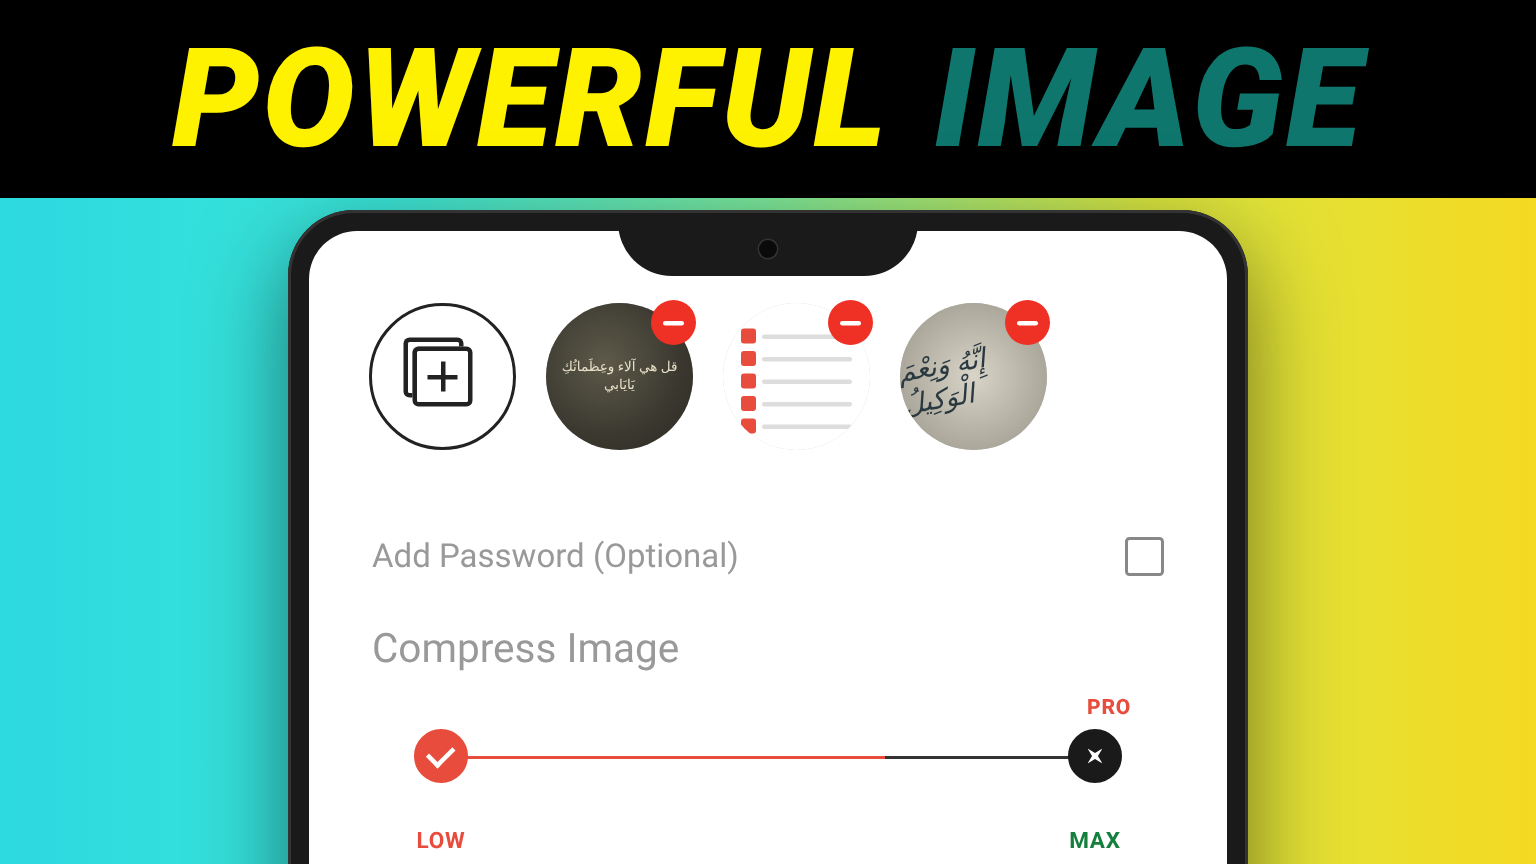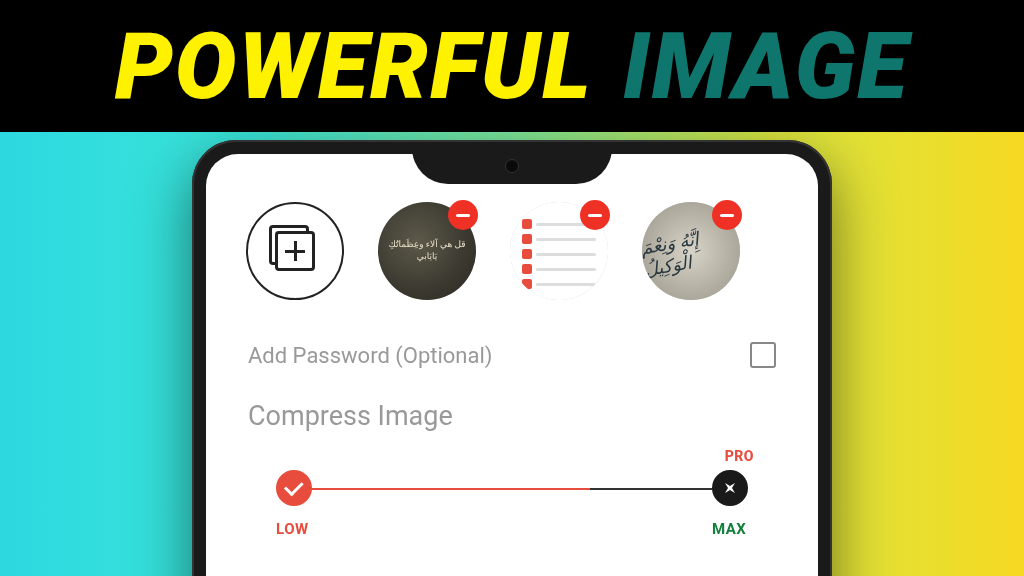--- a/index.html
+++ b/index.html
@@ -74,21 +74,21 @@
   height: 12px;
   background: #0a0a0a;
   border-radius: 50%;
   border: 1px solid #333;
 }
 .app-content {
   padding: 48px 30px 0 30px;
 }
 .thumb-row {
   display: flex;
-  gap: 34px;
+  gap: 20px;
   align-items: center;
   padding: 0 10px;
 }
 .add-thumb {
   width: 98px;
   height: 98px;
   border-radius: 50%;
   border: 2.5px solid #222;
   display: flex;
   align-items: center;
@@ -195,21 +195,21 @@
   content: '';
   width: 14px;
   height: 3px;
   background: #fff;
   border-radius: 2px;
 }
 .password-row {
   display: flex;
   justify-content: space-between;
   align-items: center;
-  margin-top: 42px;
+  margin-top: 58px;
   padding: 0 12px;
 }
 .password-label {
   color: #999;
   font-size: 22px;
   font-weight: 400;
 }
 .checkbox {
   width: 26px;
   height: 26px;
@@ -249,20 +249,21 @@
 }
 .slider-nodes {
   display: flex;
   justify-content: space-between;
   position: relative;
   z-index: 2;
 }
 .slider-node {
   display: flex;
   flex-direction: column;
+  align-items: center;
   gap: 14px;
   cursor: pointer;
   position: relative;
 }
 .node-circle {
   width: 36px;
   height: 36px;
   border-radius: 50%;
   background: #fff;
   border: 3px solid #e74c3c;
@@ -294,20 +295,21 @@
   height: 14px;
   background: #fff;
   transform: rotate(45deg);
   clip-path: polygon(50% 0, 60% 40%, 100% 50%, 60% 60%, 50% 100%, 40% 60%, 0 50%, 40% 40%);
 }
 .node-label {
   font-size: 15px;
   font-weight: 700;
   color: #888;
   letter-spacing: 0.5px;
+  margin-top: 15px;
 }
 .node-label.selected { color: #e74c3c; }
 .node-label.max { color: #15803d; }
 .pro-badge {
   position: absolute;
   top: -22px;
   right: -6px;
   color: #e74c3c;
   font-size: 14px;
   font-weight: 800;

